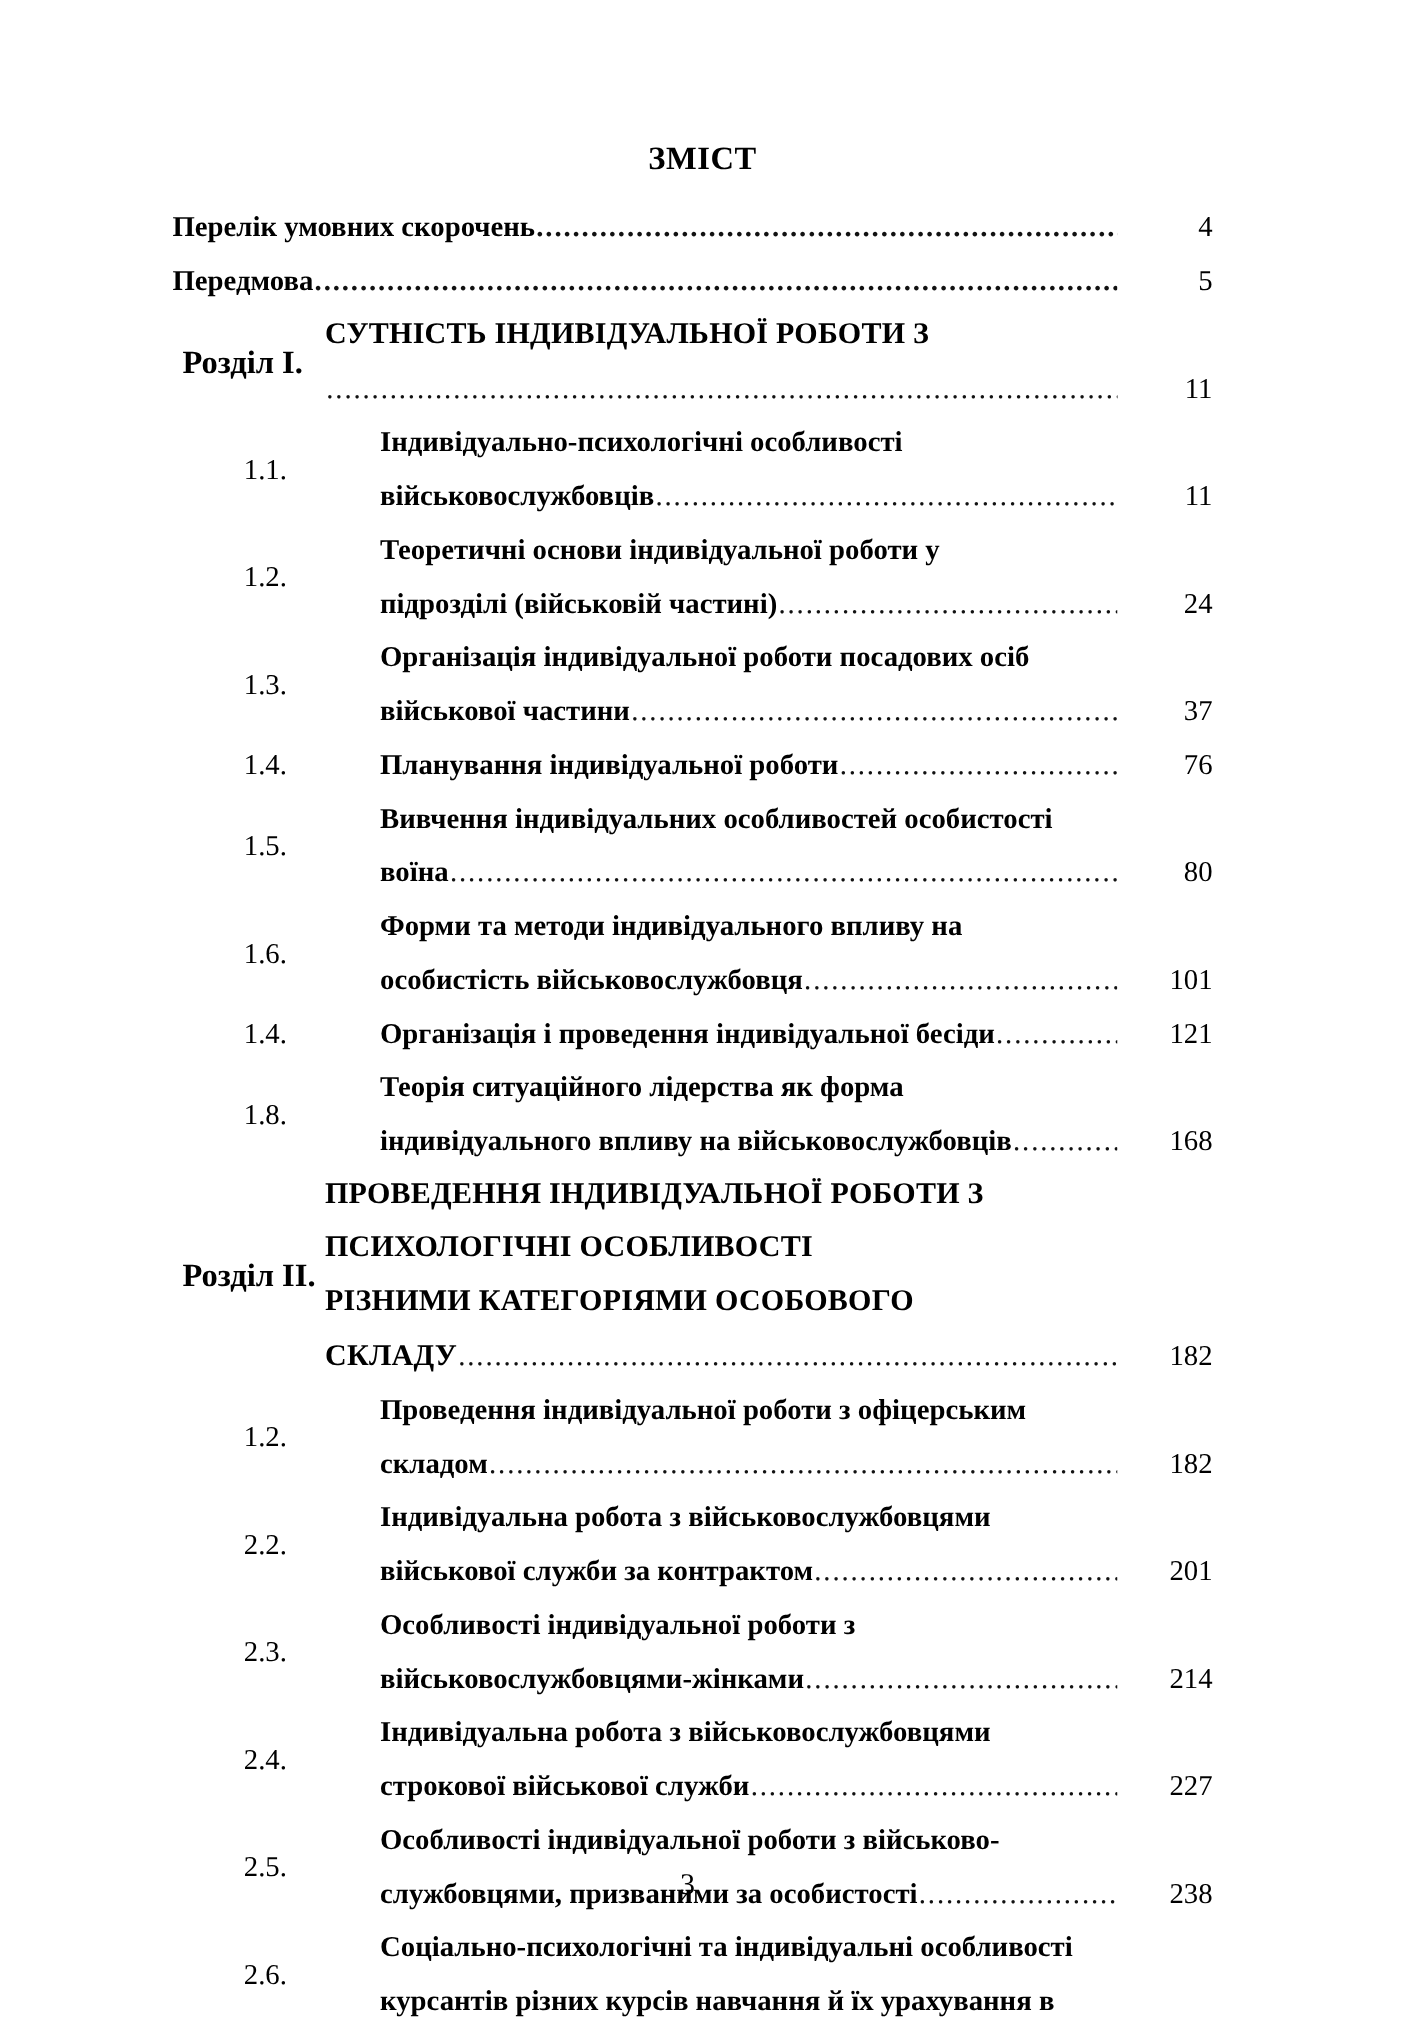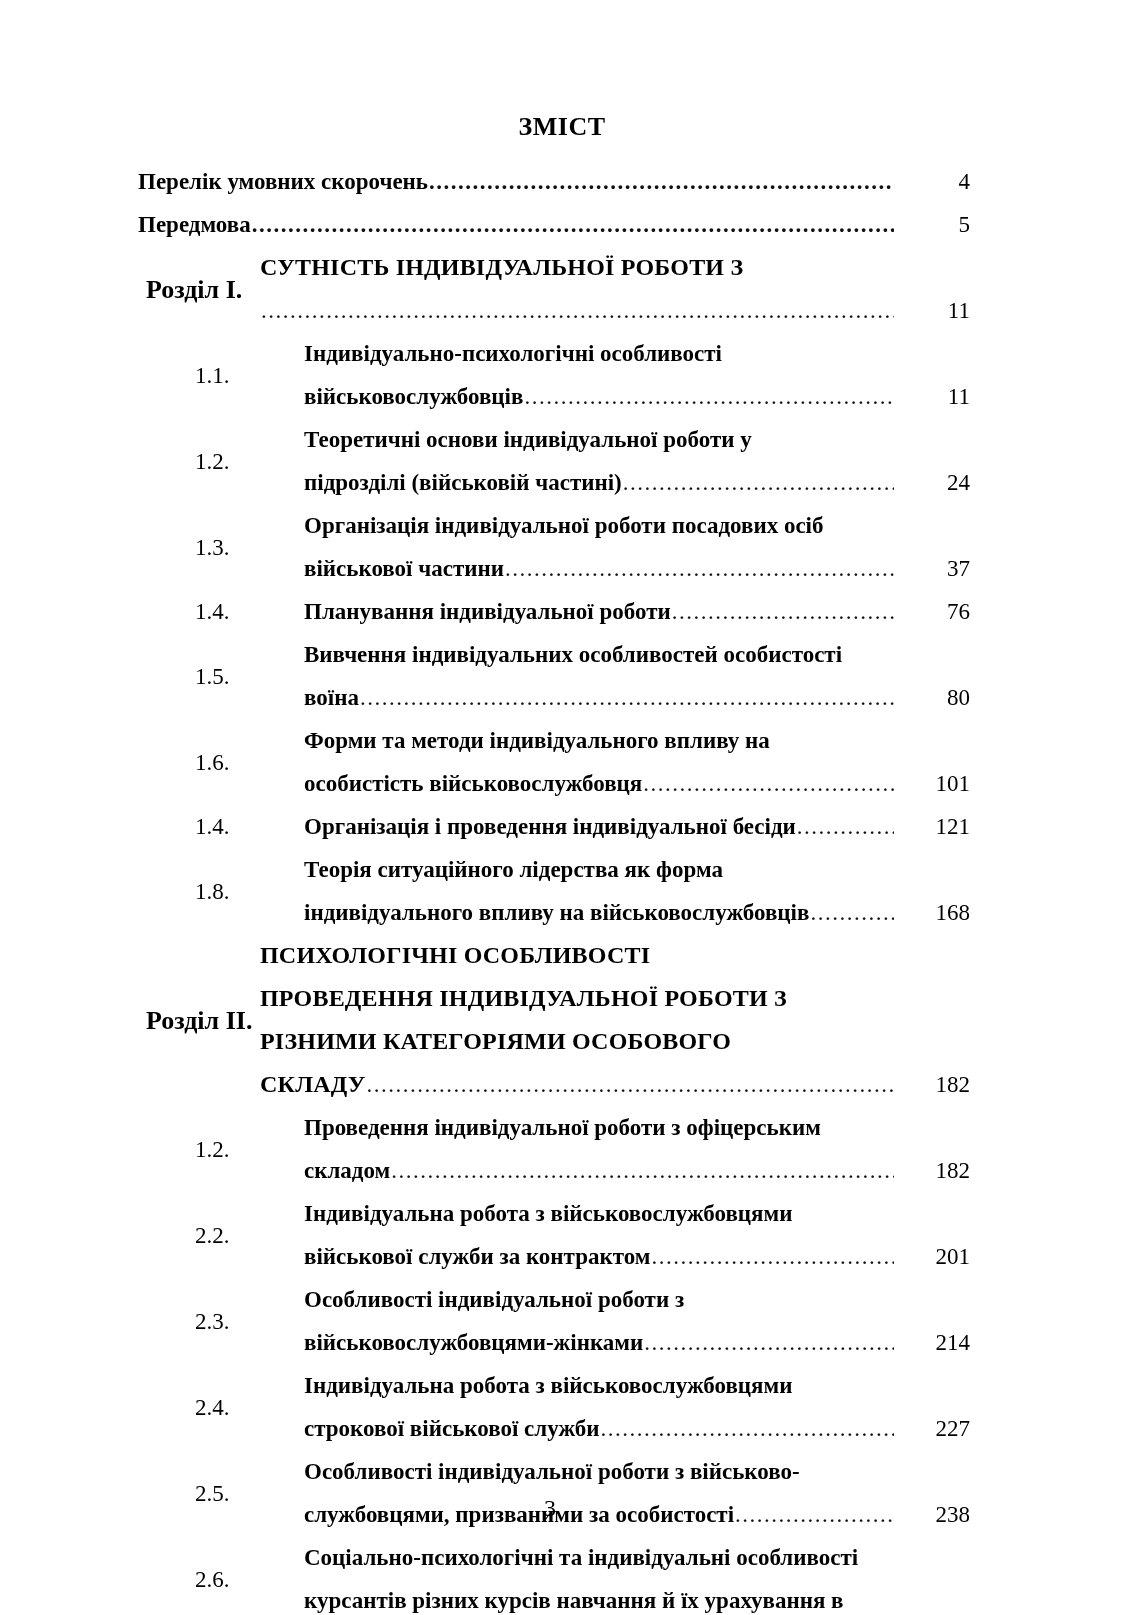--- a/index.html
+++ b/index.html
@@ -300,28 +300,28 @@
         </div>
         <div class="pages">
           <span class="pg blank">&nbsp;</span>
           <span class="pg">168</span>
         </div>
       </div>
       <div class="entry lvl-part">
         <div class="lbl gutter-part">Розділ II.</div>
         <div class="body-col">
           <div class="ln">
+            <span class="txt">ПРОВЕДЕННЯ ІНДИВІДУАЛЬНОЇ РОБОТИ З</span>
+            <span class="leader none"></span>
+          </div>
+          <div class="ln">
             <span class="txt">ПСИХОЛОГІЧНІ ОСОБЛИВОСТІ</span>
             <span class="leader none"></span>
           </div>
           <div class="ln">
-            <span class="txt">ПРОВЕДЕННЯ ІНДИВІДУАЛЬНОЇ РОБОТИ З</span>
-            <span class="leader none"></span>
-          </div>
-          <div class="ln">
             <span class="txt">РІЗНИМИ КАТЕГОРІЯМИ ОСОБОВОГО</span>
             <span class="leader none"></span>
           </div>
           <div class="ln">
             <span class="txt">СКЛАДУ </span>
             <span class="leader">................................................................................................................................................................</span>
           </div>
         </div>
         <div class="pages">
           <span class="pg blank">&nbsp;</span>

